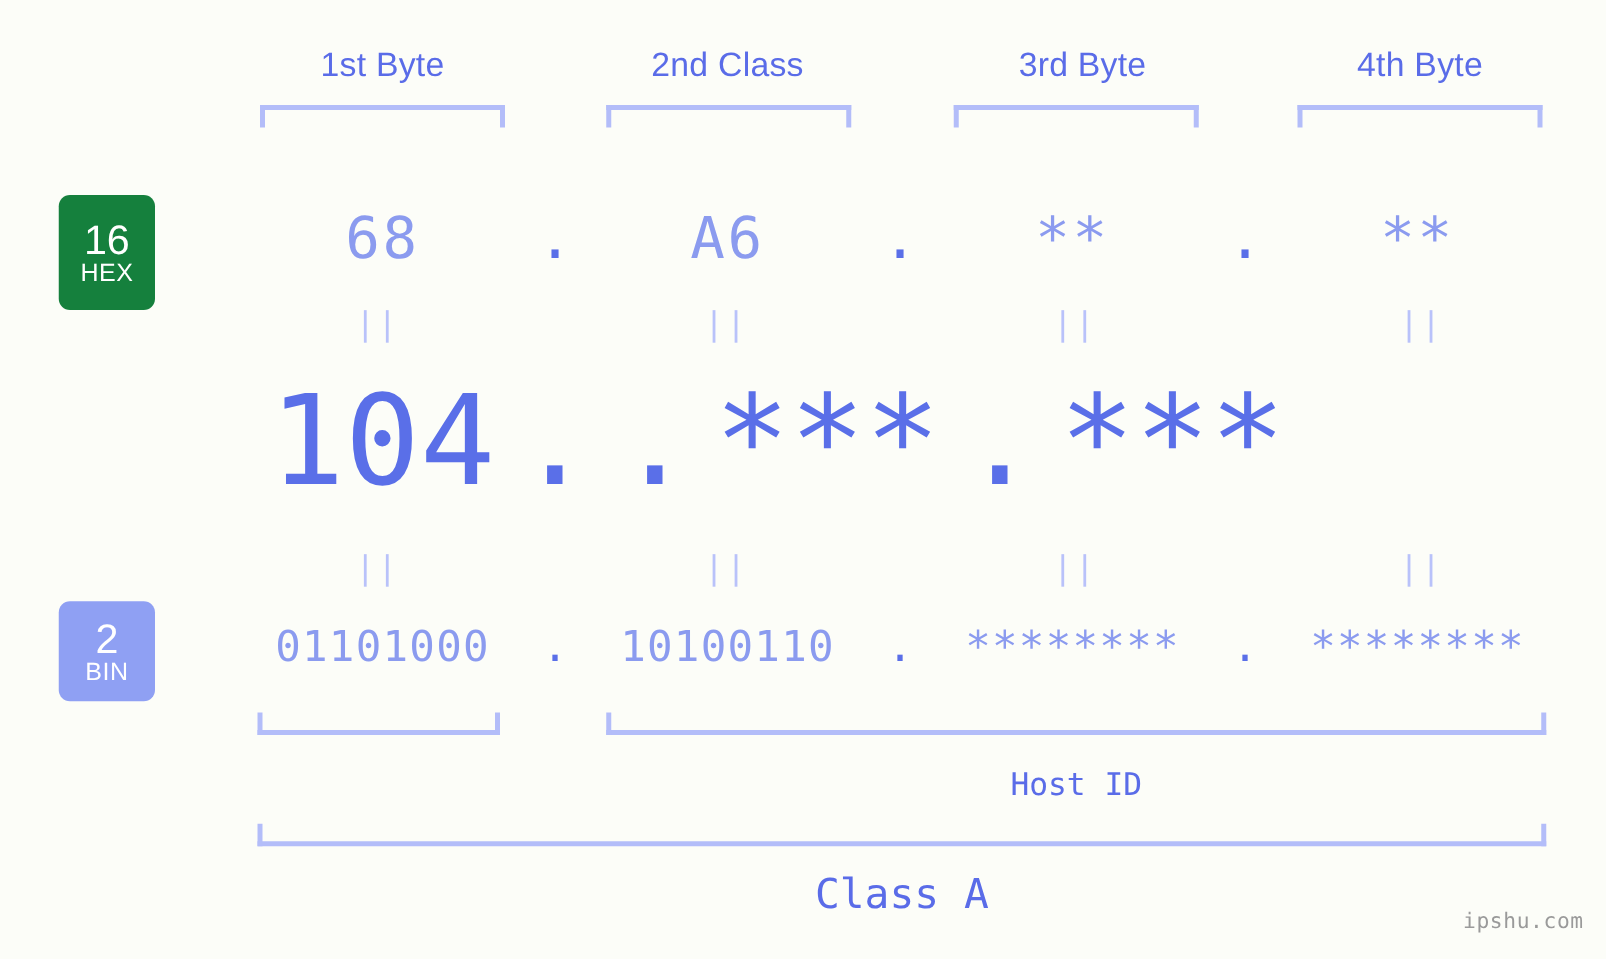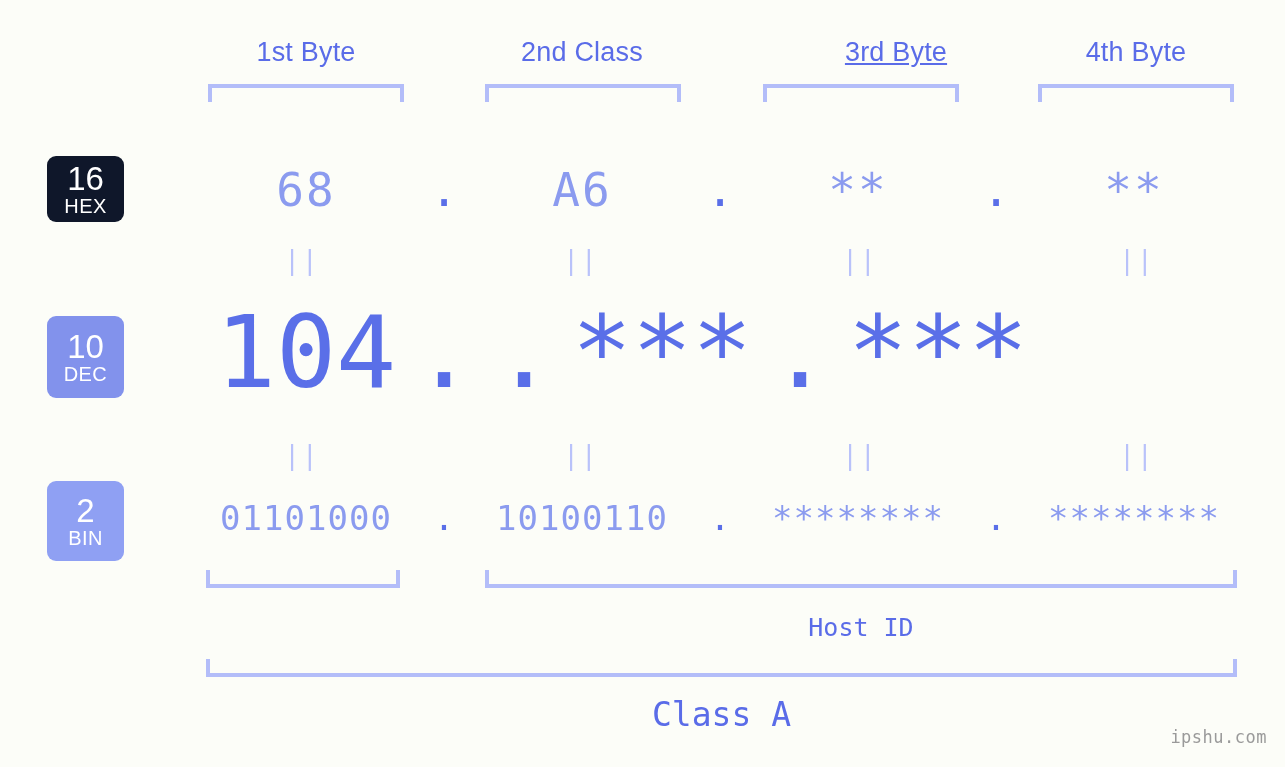--- a/index.html
+++ b/index.html
@@ -76,21 +76,21 @@
     line-height: 33px;
     font-weight: 400;
   }
   .badge .nm {
     font-size: 20px;
     line-height: 22px;
     font-weight: 400;
     letter-spacing: 0.4px;
   }
 
-  #badge-hex { top: 156px; height: 66px; background: #0f172a; }
+  #badge-hex { top: 156px; height: 92px; background: #15803d; }
   #badge-dec { top: 316px; height: 82px; background: #8292ec; }
   #badge-bin { top: 481px; height: 80px; background: #8fa0f3; }
 
   
   .row-vals {
     position: absolute;
     left: 150px;
     width: 1135px;
     display: flex;
     align-items: center;
@@ -184,36 +184,32 @@
     letter-spacing: 0.5px;
   }
 </style>
 </head>
 <body>
 
 <div class="stage">
 
   <div class="byte-head" style="left:186px; width:240px;">1st Byte</div>
   <div class="byte-head" style="left:462px; width:240px;">2nd Class</div>
-  <div class="byte-head" style="left:776px; width:240px;text-decoration:underline;">3rd Byte</div>
+  <div class="byte-head" style="left:746px; width:240px;">3rd Byte</div>
   <div class="byte-head" style="left:1016px; width:240px;">4th Byte</div>
 
   <div class="bracket down abs" style="left:208px; top:84px; width:196px;"></div>
   <div class="bracket down abs" style="left:485px; top:84px; width:196px;"></div>
   <div class="bracket down abs" style="left:763px; top:84px; width:196px;"></div>
   <div class="bracket down abs" style="left:1038px; top:84px; width:196px;"></div>
 
   <div class="badge" id="badge-hex">
     <span class="num">16</span>
     <span class="nm">HEX</span>
   </div>
-  <div class="badge" id="badge-dec">
-    <span class="num">10</span>
-    <span class="nm">DEC</span>
-  </div>
   <div class="badge" id="badge-bin">
     <span class="num">2</span>
     <span class="nm">BIN</span>
   </div>
 
   <div class="row-vals" id="row-hex">
     <span class="cell" style="width:196px; margin-left:58px;">68</span>
     <span class="sep" style="width:80px;">.</span>
     <span class="cell" style="width:196px;">A6</span>
     <span class="sep" style="width:80px;">.</span>

